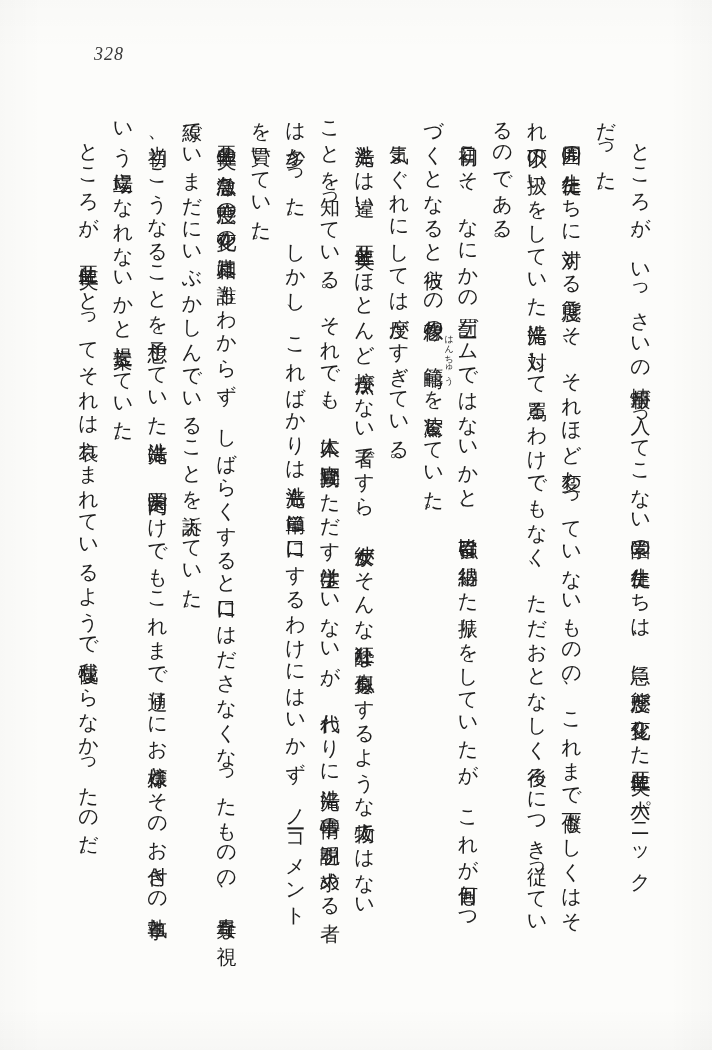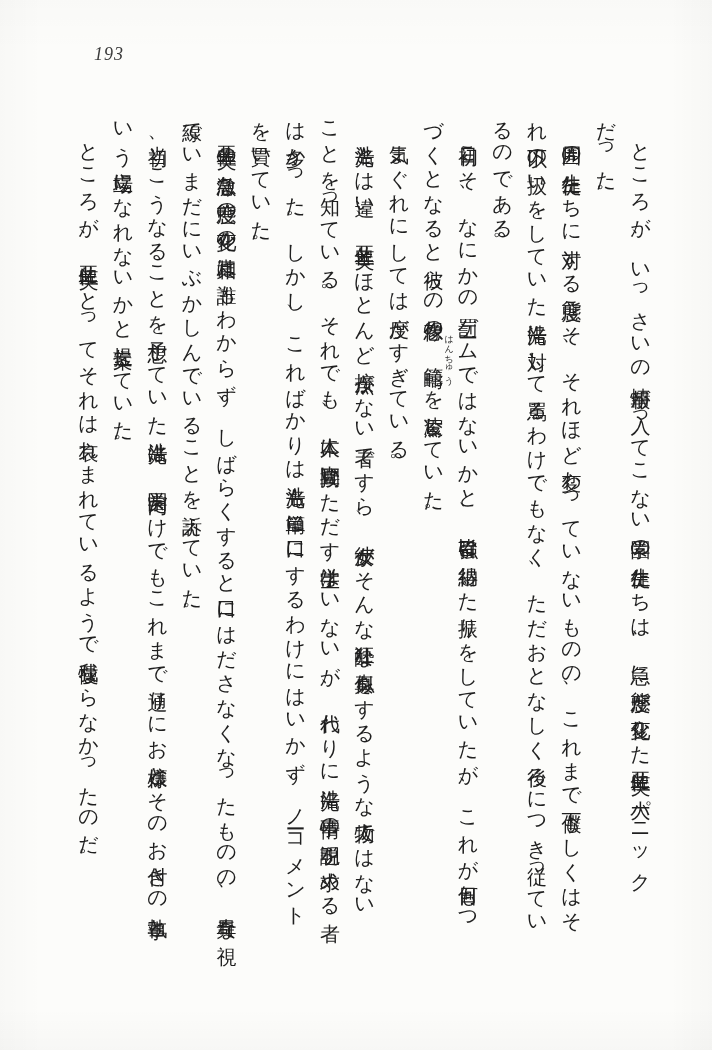--- a/index.html
+++ b/index.html
@@ -58,21 +58,21 @@
     font-size: 9px;
     letter-spacing: 0;
     color: #2a2a2a;
   }
 </style>
 </head>
 <body>
 
 <div class="page-surface"></div>
 
-<div class="page-number">193</div>
+<div class="page-number">328</div>
 
 <div class="text-block">
     <p class="para">ところが、いっさいの情報が入ってこない学園の生徒たちは、急に態度が変化した亜佐美に大パニックだった。</p>
     <p class="para">周囲の生徒たちに対する態度こそ、それほど変わっていないものの、これまで下僕もしくはそれ以下の扱いをしていた浩光に対して罵るわけでもなく、ただおとなしく後ろにつき従っているのである。</p>
     <p class="para">初日こそ、なにかの罰ゲームではないかと、皆強引に納得した振りをしていたが、これが何日もつづくとなると彼らの想像の<ruby>範疇<rt>はんちゅう</rt></ruby>を凌駕していた。</p>
     <p class="para">気まぐれにしては度がすぎている。</p>
     <p class="para">浩光とは違い、亜佐美とほとんど接点がない者ですら、彼女がそんな酔狂な真似をするような人物ではないことを知っている。それでも、本人に直接問いただす学生はいないが、代わりに浩光に事情の説明を求める者は多かった。しかし、こればかりは浩光も簡単に口にするわけにはいかず、ノーコメントを貫いていた。</p>
     <p class="para">亜佐美の急激な態度の変化の真相は誰もわからず、しばらくすると口にはださなくなったものの、奇異な視線でいまだにいぶかしんでいることを訴えていた。</p>
     <p class="para">当初、こうなることを予想していた浩光は、学園内だけでもこれまで通りにお嬢様とそのお付きの執事という立場になれないかと提案していた。</p>
     <p class="para">ところが、亜佐美にとってそれは哀れまれているようで我慢ならなかったのだ。</p>

